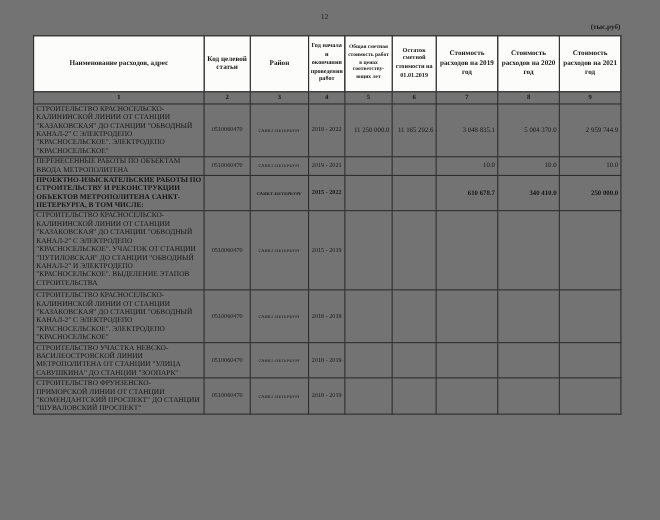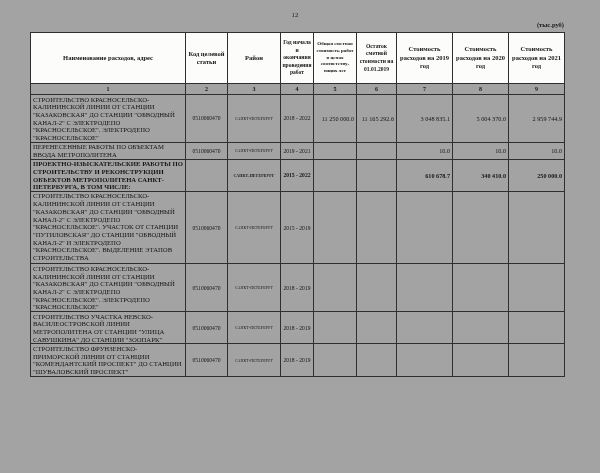--- a/index.html
+++ b/index.html
@@ -1,18 +1,18 @@
 <!DOCTYPE html>
 <html><head>
 <meta charset="utf-8">
 <style>
   html,body { margin:0; padding:0; background:#e8e8e8; }
   .page {
     position:relative; width:600px; height:473px; margin:0 auto;
-    background:#a3a3a3; color:#151515;
+    background:#737373; color:#151515;
     font-family:"Liberation Serif","DejaVu Serif",serif;
     overflow:hidden;
   }
   .page-number {
     position:absolute; top:11px; left:0; width:590px;
     text-align:center; font-size:7px; color:#222;
   }
   .units {
     position:absolute; top:21px; right:36px;
     font-size:6.5px; font-weight:bold; color:#1a1a1a;

